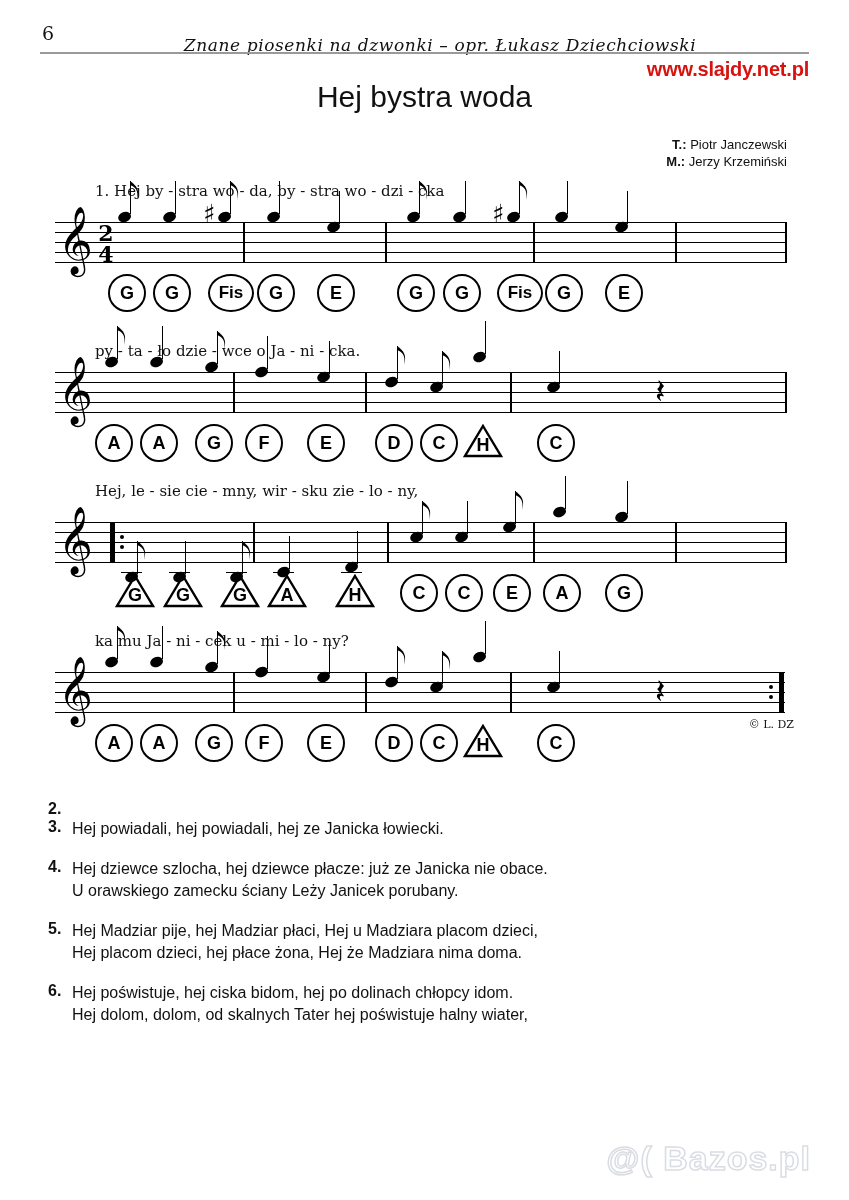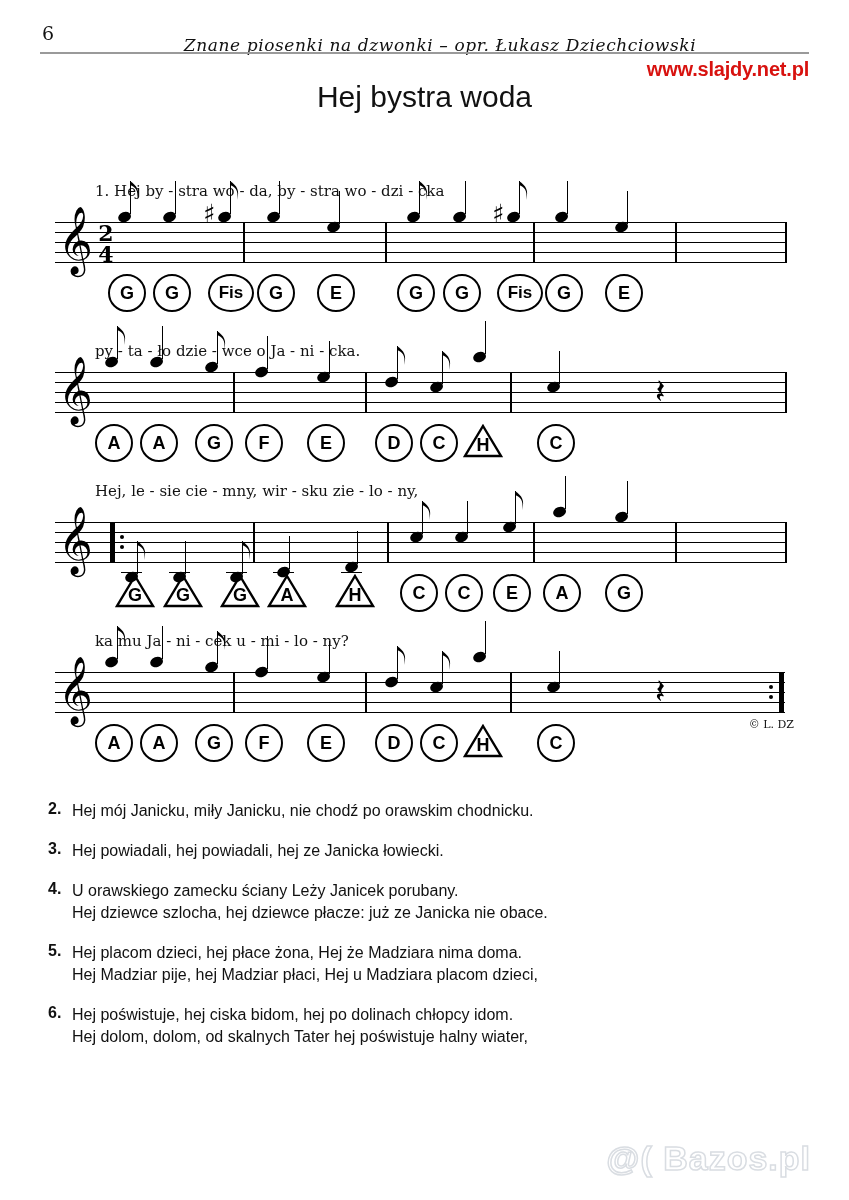--- a/index.html
+++ b/index.html
@@ -97,20 +97,30 @@
 
   <div class="hdr">
     <div class="hdr-page">6</div>
     <div class="hdr-title">Znane piosenki na dzwonki – opr. Łukasz Dziechciowski</div>
     <div class="hdr-rule"></div>
   </div>
 
   <div class="weburl">www.slajdy.net.pl</div>
   <div class="song-title">Hej bystra woda</div>
 
+  <div class="credits">
+    <div>
+      <b>T.:</b>
+      <span>Piotr Janczewski</span>
+    </div>
+    <div>
+      <b>M.:</b>
+      <span>Jerzy Krzemiński</span>
+    </div>
+  </div>
 
   <div id="systems-host">
       <div class="system" style="top: 180px;">
         <div class="lyrics" style="left: 95px; top: 2px;">1. Hej  by  -  stra    wo  -  da,          by - stra      wo - dzi  -  cka</div>
         <div class="staff" style="top: 42px;">
           <div class="sl"></div>
           <div class="sl"></div>
           <div class="sl"></div>
           <div class="sl"></div>
           <div class="sl"></div>
@@ -520,35 +530,34 @@
           <span>C</span>
         </div>
         <div class="rest" style="left: 655px; top: 44px;">𝄽</div>
         <div class="copy" style="top: 88px;">© L. DZ</div>
       </div>
     </div>
 
   <div class="verses" id="verses-host">
       <div class="verse">
         <span class="vn">2.</span>
-        <div class="vl">Hej mój Janicku, miły Janicku, nie chodź po orawskim chodnicku.</div>
       </div>
       <div class="verse">
         <span class="vn">3.</span>
         <div class="vl">Hej powiadali, hej powiadali, hej ze Janicka łowiecki.</div>
       </div>
       <div class="verse">
         <span class="vn">4.</span>
+        <div class="vl">Hej dziewce szlocha, hej dziewce płacze: już ze Janicka nie obace.</div>
         <div class="vl">U orawskiego zamecku ściany Leży Janicek porubany.</div>
-        <div class="vl">Hej dziewce szlocha, hej dziewce płacze: już ze Janicka nie obace.</div>
       </div>
       <div class="verse">
         <span class="vn">5.</span>
+        <div class="vl">Hej Madziar pije, hej Madziar płaci, Hej u Madziara placom dzieci,</div>
         <div class="vl">Hej placom dzieci, hej płace żona, Hej że Madziara nima doma.</div>
-        <div class="vl">Hej Madziar pije, hej Madziar płaci, Hej u Madziara placom dzieci,</div>
       </div>
       <div class="verse">
         <span class="vn">6.</span>
         <div class="vl">Hej poświstuje, hej ciska bidom, hej po dolinach chłopcy idom.</div>
         <div class="vl">Hej dolom, dolom, od skalnych Tater hej poświstuje halny wiater,</div>
       </div>
     </div>
 
   <div class="watermark">@( Bazos.pl</div>
 </div>

